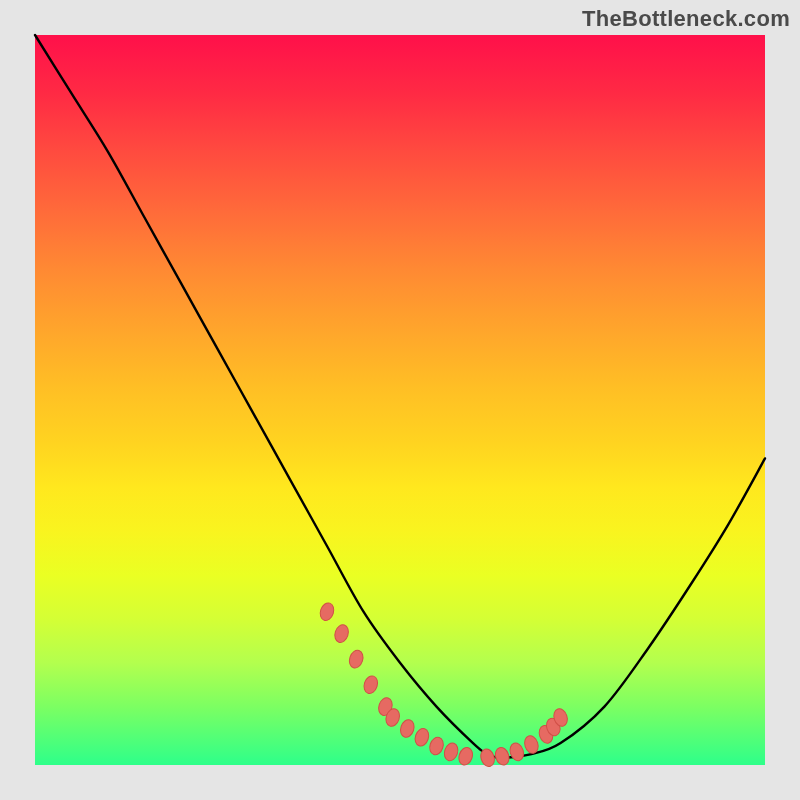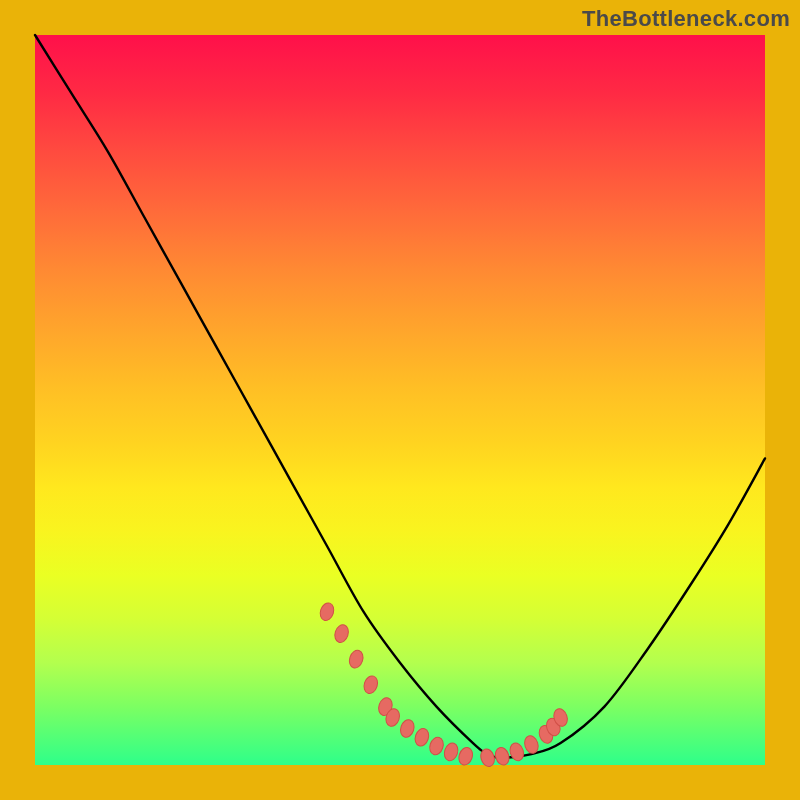--- a/index.html
+++ b/index.html
@@ -10,21 +10,21 @@
     background: #000;
     overflow: hidden;
     font-family: Arial, Helvetica, sans-serif;
   }
   .frame {
     position: absolute;
     left: 0;
     top: 0;
     width: 800px;
     height: 800px;
-    background: #eab308;
+    background: #e5e5e5;
   }
   .plot-area {
     position: absolute;
     left: 35px;
     top: 35px;
     width: 730px;
     height: 730px;
     
     background: linear-gradient(
       to bottom,

